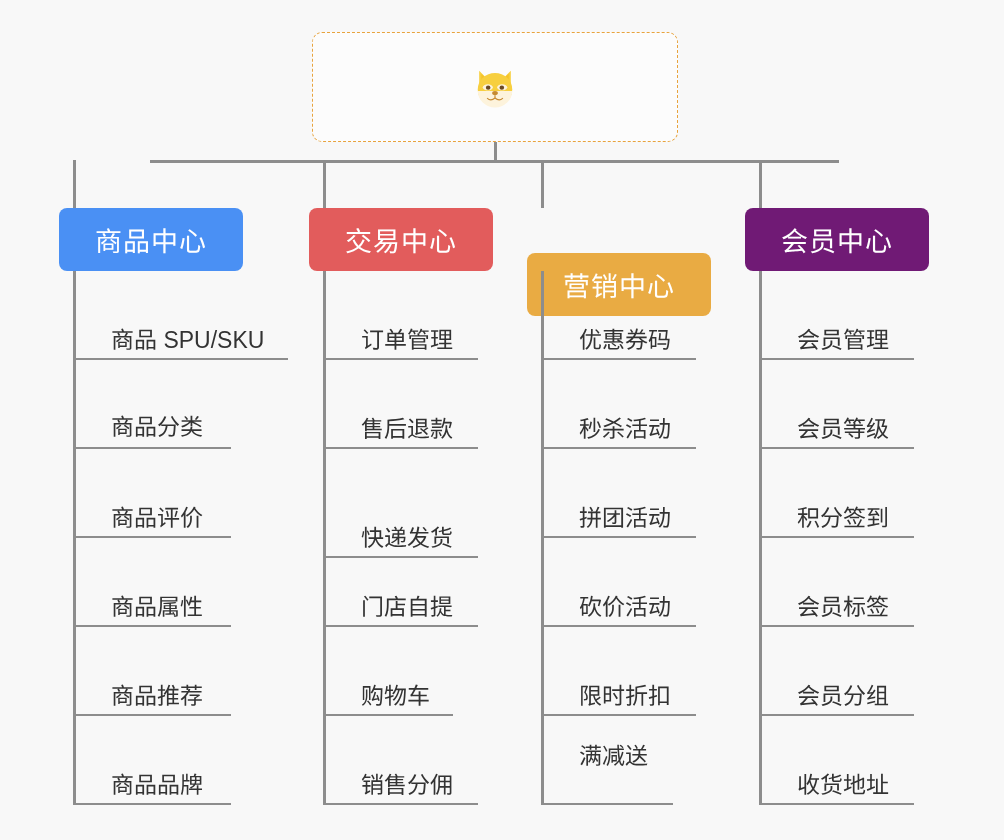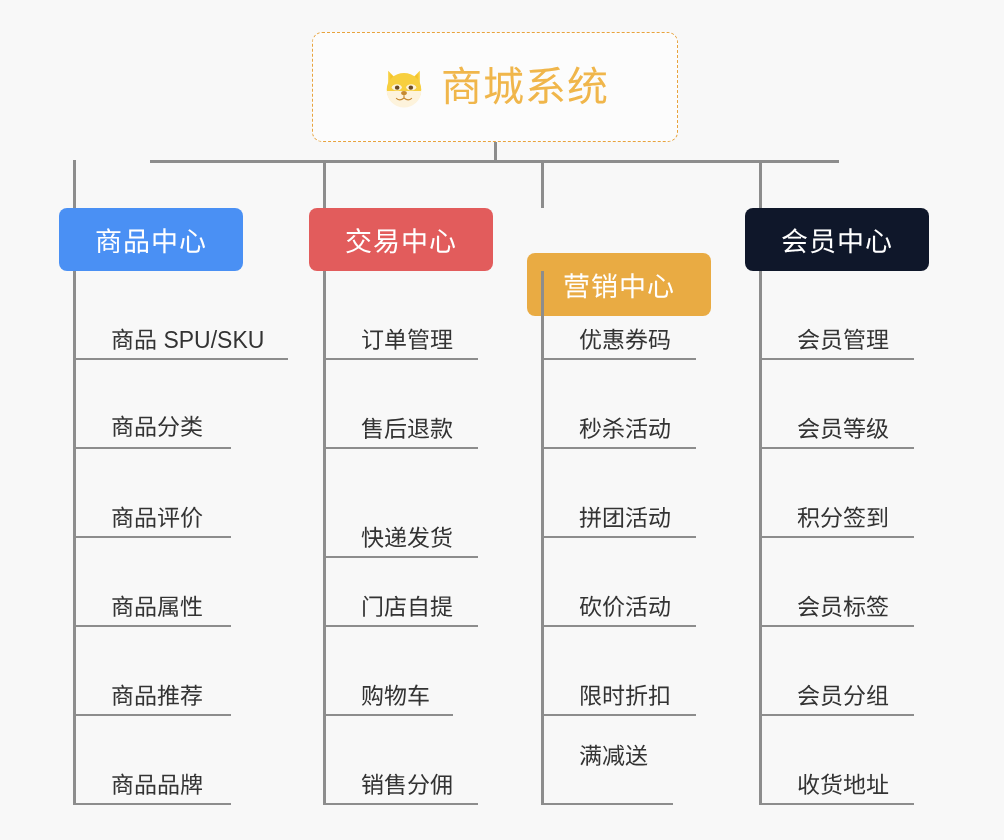--- a/index.html
+++ b/index.html
@@ -137,21 +137,20 @@
       <path d="M8 36 a24 23 0 0 0 48 0 Z" fill="#fdf3dc"></path>
       <ellipse cx="22" cy="31" rx="7" ry="4.2" fill="#fdf3dc"></ellipse>
       <ellipse cx="42" cy="31" rx="7" ry="4.2" fill="#fdf3dc"></ellipse>
       <ellipse cx="22.5" cy="31.5" rx="3.2" ry="3" fill="#6b4a22"></ellipse>
       <ellipse cx="41.5" cy="31.5" rx="3.2" ry="3" fill="#6b4a22"></ellipse>
       <ellipse cx="32" cy="39" rx="4" ry="3" fill="#c68a32"></ellipse>
       <path d="M32 42 L32 46" stroke="#c68a32" stroke-width="1.6" fill="none"></path>
       <path d="M32 46 q-6 5 -11 0" stroke="#c68a32" stroke-width="1.6" fill="none"></path>
       <path d="M32 46 q6 5 11 0" stroke="#c68a32" stroke-width="1.6" fill="none"></path>
     </svg>
-    <span class="root-title">商城系统</span>
   </div>
 
   <div class="conn conn-stem"></div>
   <div class="conn conn-bus"></div>
 
   <div id="branch-host">
   <div class="conn conn-drop" style="left: 73px;"></div>
   <div class="cat" style="left: 59px; width: 184px; background: rgb(74, 144, 244);">
     <span>商品中心</span>
   </div>
@@ -223,21 +222,21 @@
         </div>
         <div class="leaf" style="top: 356px; width: 155px;">
           <span class="leaf-label">限时折扣</span>
         </div>
         <div class="leaf" style="top: 445px; width: 132px; align-items: center;">
           <span class="leaf-label">满减送</span>
         </div>
       </div>
 
   <div class="conn conn-drop" style="left: 759px;"></div>
-  <div class="cat" style="left: 745px; width: 184px; background: #0f172a;">
+  <div class="cat" style="left: 745px; width: 184px; background: #701a75;">
     <span>会员中心</span>
   </div>
   <div class="branch" style="left: 759px;">
     <div class="rail" style="height: 534px;"></div>
   <div class="leaf" style="top: 0px; width: 155px;">
           <span class="leaf-label">会员管理</span>
         </div>
         <div class="leaf" style="top: 89px; width: 155px;">
           <span class="leaf-label">会员等级</span>
         </div>

